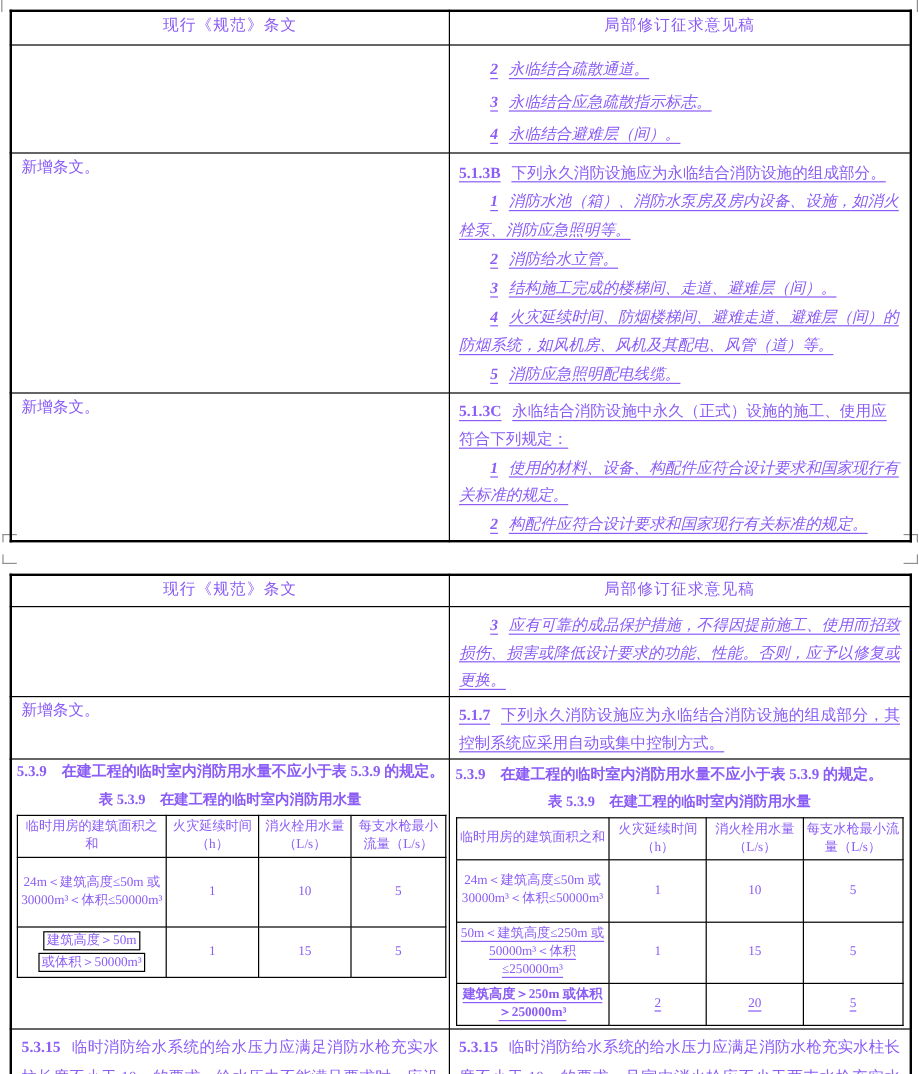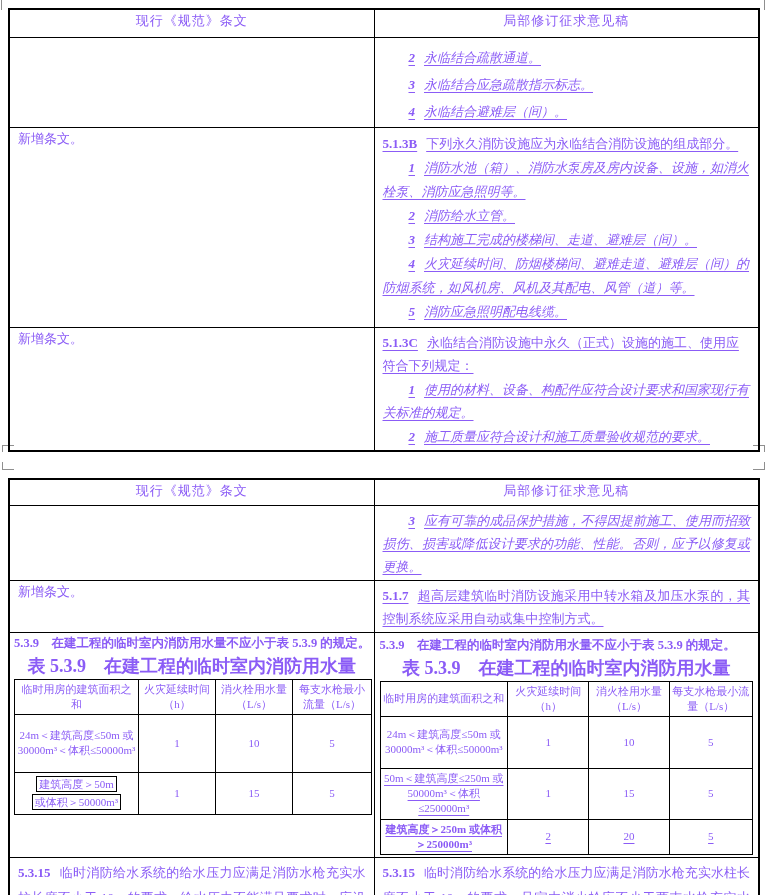--- a/index.html
+++ b/index.html
@@ -19,21 +19,21 @@
   .t1 .r1p{line-height:27px;}
   .t1 .r2p{line-height:24px;}
   .t1 .r3p{line-height:23.5px;}
   .t2 .p2{line-height:23px;text-align:justify;}
   .para{margin:0;line-height:25px;text-align:justify;}
   .u{text-decoration:underline;text-underline-offset:3px;text-decoration-thickness:1px;}
   .num{font-weight:bold;margin-right:9px;}
   .b{font-weight:bold;}
   
   .bighead{font-weight:bold;font-size:12.5px;line-height:17px;margin:0;white-space:nowrap;}
-  .ttitle{font-weight:bold;font-size:18px;text-align:center;margin:7px 0 5px 0;line-height:15px;}
+  .ttitle{font-weight:bold;font-size:12px;text-align:center;margin:7px 0 5px 0;line-height:15px;}
   table.inner{border-collapse:collapse;table-layout:fixed;width:100%;font-size:11px;}
   table.inner td{border:1px solid #000;text-align:center;vertical-align:middle;padding:2px 2px;line-height:15px;}
   .boxed{display:inline-block;border:1px solid #000;padding:0 2px;line-height:14px;margin:1px 0;}
   td.topcell{vertical-align:top;padding-top:4px;}
   
   .mk{position:absolute;}
   .mk-tl{left:1px;top:0;width:0;height:10px;border-left:1px solid #8f8f8f;}
   .mk-tr{left:764px;top:0;width:0;height:10px;border-left:1px solid #8f8f8f;}
   .mk-b1l{left:2px;top:445px;width:11px;height:6px;border-top:1px solid #8f8f8f;border-left:1px solid #8f8f8f;}
   .mk-b1r{left:753px;top:445px;width:11px;height:6px;border-top:1px solid #8f8f8f;border-right:1px solid #8f8f8f;}
@@ -79,21 +79,21 @@
           <p class="item r2p"><span class="u"><span class="num">3</span><span>结构施工完成的楼梯间、走道、避难层（间）。</span></span></p>
           <p class="item r2p"><span class="u"><span class="num">4</span><span>火灾延续时间、防烟楼梯间、避难走道、避难层（间）的防烟系统，如风机房、风机及其配电、风管（道）等。</span></span></p>
           <p class="item r2p"><span class="u"><span class="num">5</span><span>消防应急照明配电线缆。</span></span></p>
         </td>
       </tr>
       <tr style="height:119px">
         <td class="lcell">新增条文。</td>
         <td style="padding-top:3px">
           <p class="clausep r3p"><span class="u"><span class="num">5.1.3C</span><span>永临结合消防设施中永久（正式）设施的施工、使用应符合下列规定：</span></span></p>
           <p class="item r3p"><span class="u"><span class="num">1</span><span>使用的材料、设备、构配件应符合设计要求和国家现行有关标准的规定。</span></span></p>
-          <p class="item r3p"><span class="u"><span class="num">2</span><span>施工质量应符合设计和施工质量验收规范的要求。</span></span></p>
+          <p class="item r3p"><span class="u"><span class="num">2</span><span>构配件应符合设计要求和国家现行有关标准的规定。</span></span></p>
         </td>
       </tr>
     </tbody>
   </table>
 
   <table class="outer t2">
     <colgroup>
         <col style="width:365px">
         <col style="width:385px">
       </colgroup>
@@ -104,21 +104,21 @@
       </tr>
       <tr style="height:49px">
         <td class="lcell"></td>
         <td style="padding-top:3px">
           <p class="item p2"><span class="u"><span class="num">3</span><span>应有可靠的成品保护措施，不得因提前施工、使用而招致损伤、损害或降低设计要求的功能、性能。否则，应予以修复或更换。</span></span></p>
         </td>
       </tr>
       <tr style="height:51px">
         <td class="lcell">新增条文。</td>
         <td style="padding-top:3px">
-          <p class="clausep p2"><span class="u"><span class="num">5.1.7</span><span>超高层建筑临时消防设施采用中转水箱及加压水泵的，其控制系统应采用自动或集中控制方式。</span></span></p>
+          <p class="clausep p2"><span class="u"><span class="num">5.1.7</span><span>下列永久消防设施应为永临结合消防设施的组成部分，其控制系统应采用自动或集中控制方式。</span></span></p>
         </td>
       </tr>
       <tr style="height:218px">
 
         <td class="lcell" style="padding:2px 4px;">
           <p class="bighead">5.3.9　在建工程的临时室内消防用水量不应小于表 5.3.9 的规定。</p>
           <p class="ttitle">表 5.3.9　在建工程的临时室内消防用水量</p>
           <table class="inner">
             <colgroup>
                 <col style="width:124px">

